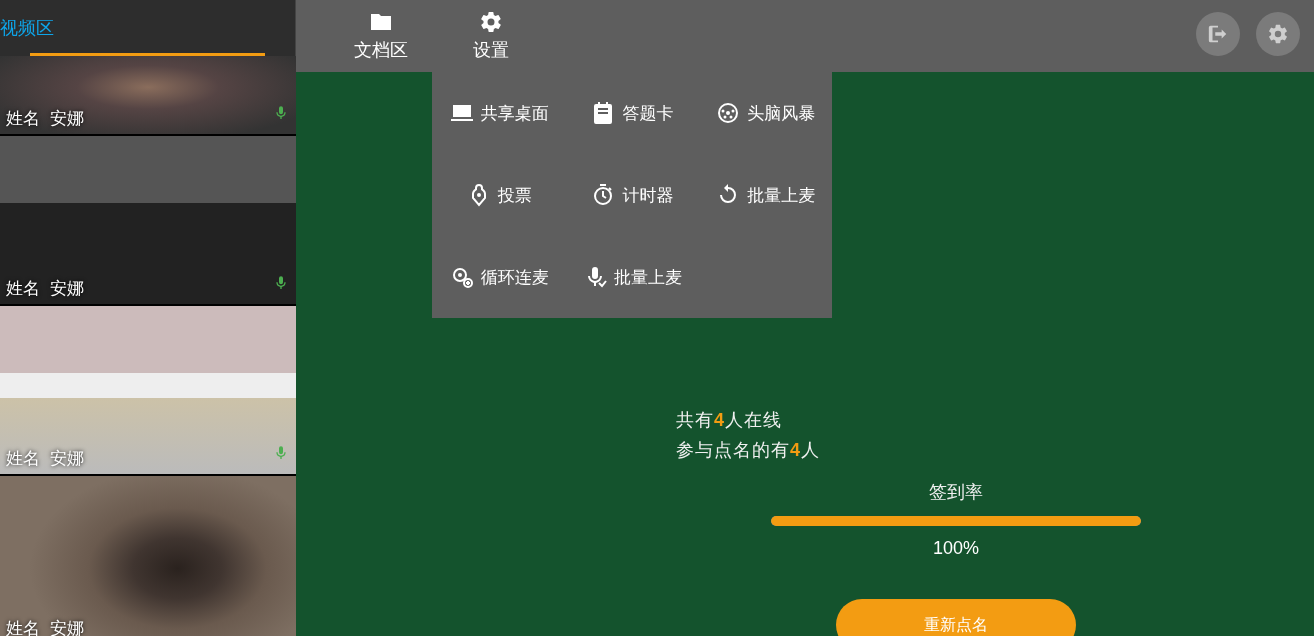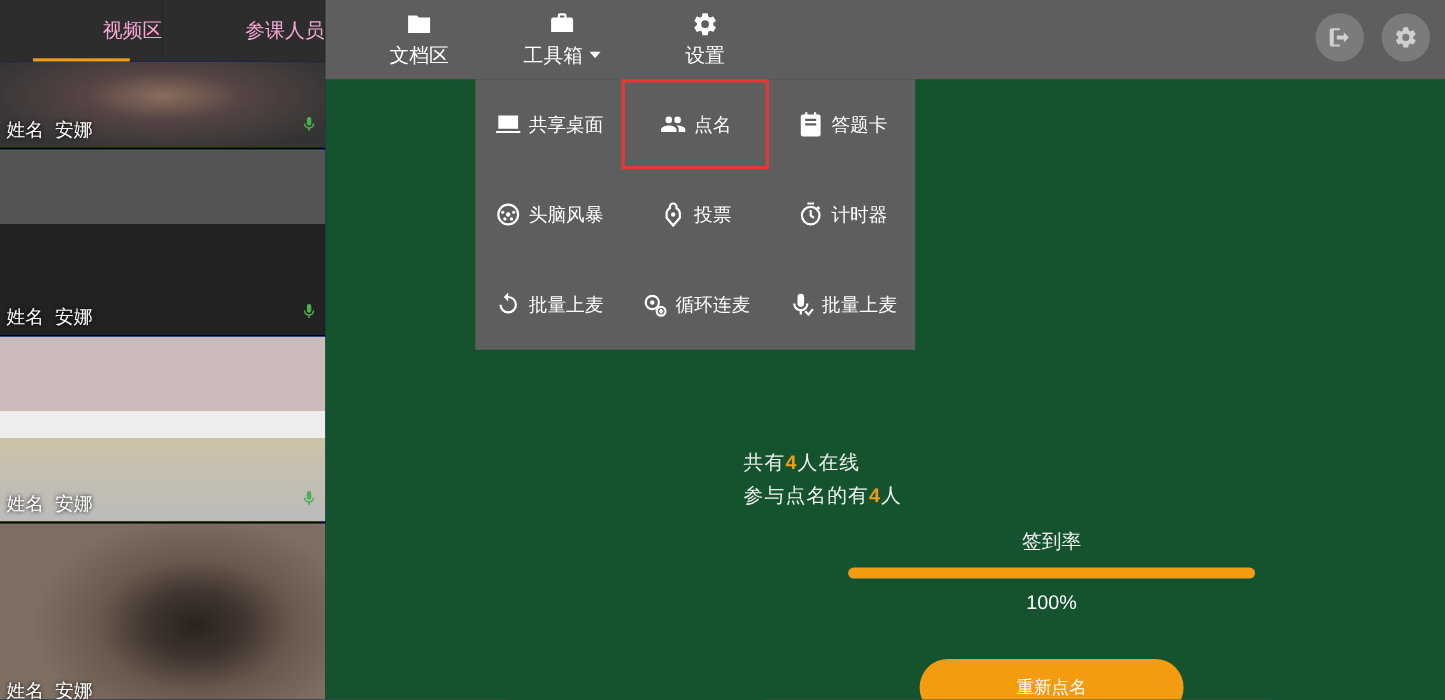--- a/index.html
+++ b/index.html
@@ -18,36 +18,36 @@
     background: #000;
     display: flex; flex-direction: column;
   }
   .sidebar-tabs {
     display: flex;
     height: 56px;
     border-right: 1px solid #444;
   }
   .sidebar-tab {
     flex: 1;
-    display: flex; align-items: center; justify-content: flex-end;
-    color: #f9a8d4; font-size: 18px;
+    display: flex; align-items: center; justify-content: flex-start;
+    color: #0ea5e9; font-size: 18px;
     background: #2d2d2d;
     cursor: pointer;
     position: relative;
   }
   .sidebar-tab.active::after {
     content: "";
     position: absolute; left: 30px; right: 30px; bottom: 0;
     height: 3px; background: #f39c12;
   }
   .video-list { flex: 1; overflow: hidden; }
   .video-tile {
     position: relative;
     width: 100%; height: 170px;
-    background: #1d4ed8;
+    background: #4c1d95;
     border-bottom: 2px solid #000;
     overflow: hidden;
   }
   .video-tile:nth-child(1) { height: 80px; }
   .video-thumb {
     position: absolute; inset: 0;
     background: radial-gradient(ellipse 60% 70% at 50% 40%, #8a6d5c 0%, #544 40%, #333 100%);
   }
   .video-thumb.scene2 { background: linear-gradient(#555 0%, #555 40%, #222 40%, #222 100%); }
   .video-thumb.scene3 { background: linear-gradient(#cbb 0%, #cbb 40%, #eee 40%, #eee 55%, #ccc2a8 55%, #bbb 100%); }
@@ -177,23 +177,20 @@
 </head>
 <body>
 
 <div class="app">
 
   <div class="sidebar">
     <div class="sidebar-tabs">
       <div class="sidebar-tab active">
         <span>视频区</span>
       </div>
-      <div class="sidebar-tab">
-        <span>参课人员</span>
-      </div>
     </div>
     <div class="video-list">
 
       <div class="video-tile">
         <div class="video-thumb"></div>
         <div class="video-label">
           <span>姓名</span>
           <span>安娜</span>
         </div>
         <div class="mic-badge">
@@ -241,49 +238,34 @@
 
   <div class="main">
 
     <div class="topbar">
       <div class="tb-item narrow">
         <svg viewBox="0 0 24 24">
             <path d="M10 4H2v16h20V6H12l-2-2z"></path>
           </svg>
         <span>文档区</span>
       </div>
-      <div class="tb-item">
-        <svg viewBox="0 0 24 24">
-            <path d="M20 6h-4V4a2 2 0 0 0-2-2h-4a2 2 0 0 0-2 2v2H4a2 2 0 0 0-2 2v11h20V8a2 2 0 0 0-2-2zm-10-2h4v2h-4V4z"></path>
-          </svg>
-        <span class="tb-label">
-          <span>工具箱</span>
-          <span class="caret"></span>
-        </span>
-      </div>
       <div class="tb-item narrow">
         <svg viewBox="0 0 24 24">
             <path d="M19.4 13a7.5 7.5 0 0 0 .07-1 7.5 7.5 0 0 0-.07-1l2.11-1.65a.5.5 0 0 0 .12-.64l-2-3.46a.5.5 0 0 0-.6-.22l-2.49 1a7.3 7.3 0 0 0-1.73-1l-.38-2.65A.5.5 0 0 0 14 2h-4a.5.5 0 0 0-.49.42l-.38 2.65a7.3 7.3 0 0 0-1.73 1l-2.49-1a.5.5 0 0 0-.6.22l-2 3.46a.5.5 0 0 0 .12.64L4.54 11a7.5 7.5 0 0 0 0 2l-2.11 1.65a.5.5 0 0 0-.12.64l2 3.46a.5.5 0 0 0 .6.22l2.49-1a7.3 7.3 0 0 0 1.73 1l.38 2.65A.5.5 0 0 0 10 22h4a.5.5 0 0 0 .49-.42l.38-2.65a7.3 7.3 0 0 0 1.73-1l2.49 1a.5.5 0 0 0 .6-.22l2-3.46a.5.5 0 0 0-.12-.64zM12 15.5A3.5 3.5 0 1 1 15.5 12 3.5 3.5 0 0 1 12 15.5z"></path>
           </svg>
         <span>设置</span>
       </div>
     </div>
 
     <div class="tool-grid">
       <div class="grid-item">
         <svg viewBox="0 0 24 24">
             <path d="M3 4h18v12H3zM1 18h22v2H1zM12 7l4 4h-3v3h-2v-3H8z"></path>
           </svg>
         <span>共享桌面</span>
-      </div>
-      <div class="grid-item highlight">
-        <svg viewBox="0 0 24 24">
-            <path d="M16 11a3 3 0 1 0-3-3 3 3 0 0 0 3 3zM8 11a3 3 0 1 0-3-3 3 3 0 0 0 3 3zm0 2c-2.33 0-7 1.17-7 3.5V19h14v-2.5C15 14.17 10.33 13 8 13zm8 0c-.29 0-.62 0-.97.05A4.22 4.22 0 0 1 17 16.5V19h6v-2.5c0-2.33-4.67-3.5-7-3.5z"></path>
-          </svg>
-        <span>点名</span>
       </div>
       <div class="grid-item">
         <svg viewBox="0 0 24 24">
             <path d="M19 3H5a2 2 0 0 0-2 2v16a2 2 0 0 0 2 2h14a2 2 0 0 0 2-2V5a2 2 0 0 0-2-2zM7 7h10v2H7zm0 4h10v2H7zM17 1h-2v3h2zM9 1H7v3h2z"></path>
           </svg>
         <span>答题卡</span>
       </div>
       <div class="grid-item">
         <svg viewBox="0 0 24 24">
             <circle cx="12" cy="12" r="9" fill="none" stroke="#fff" stroke-width="2"></circle>

